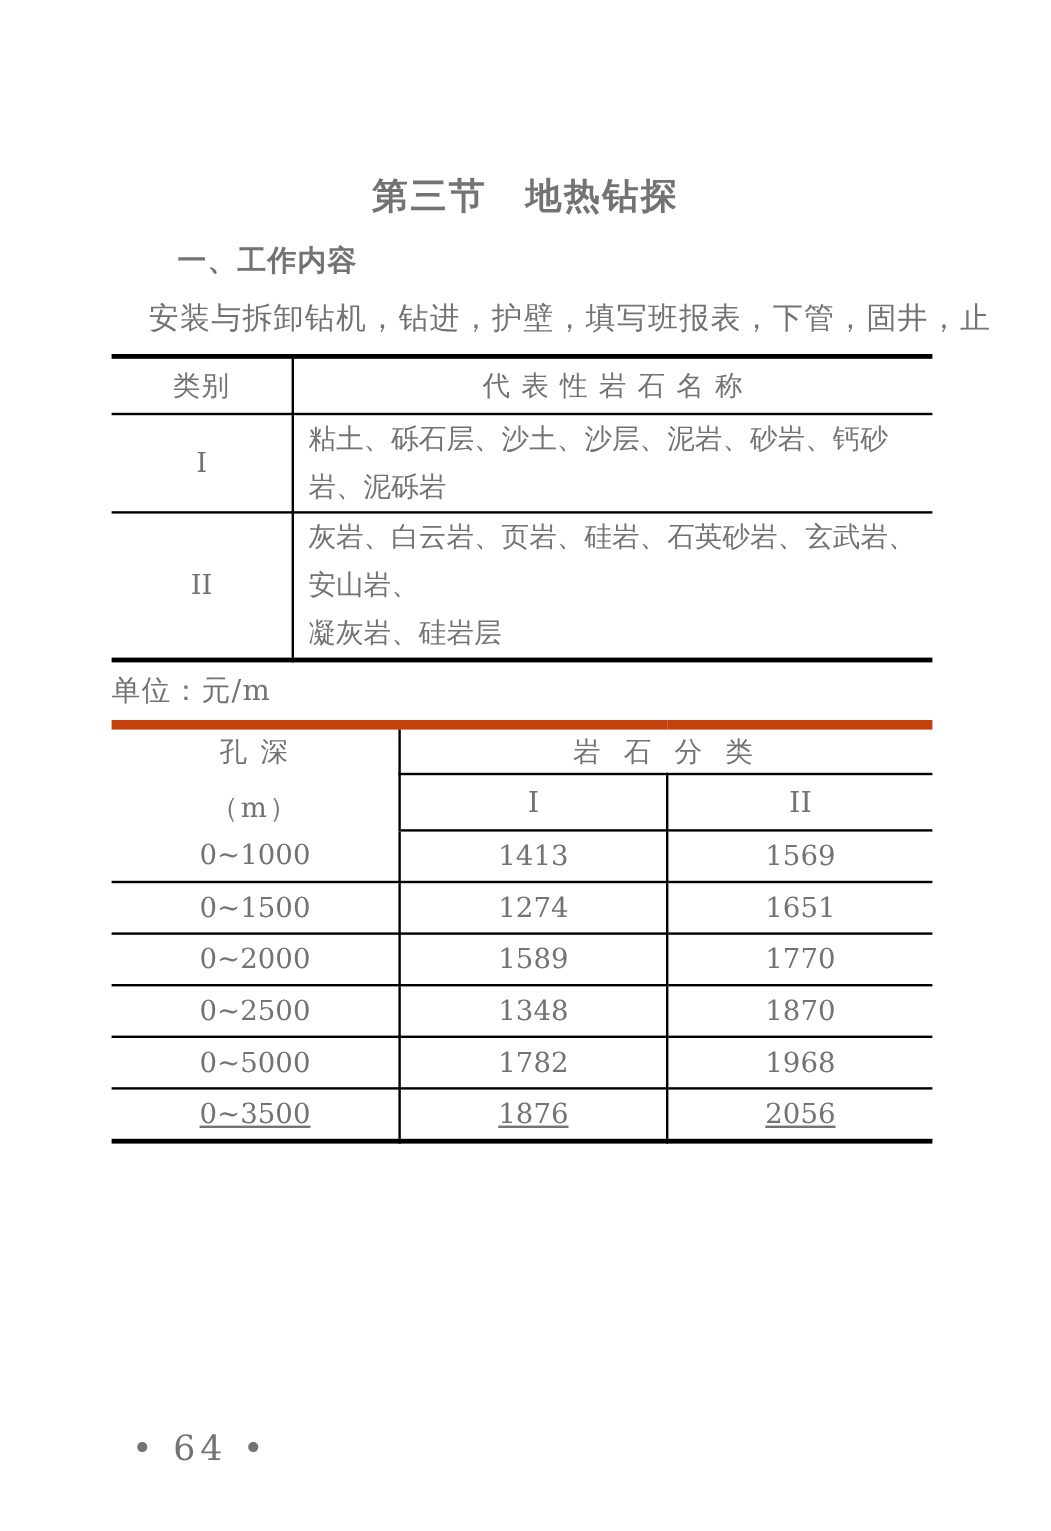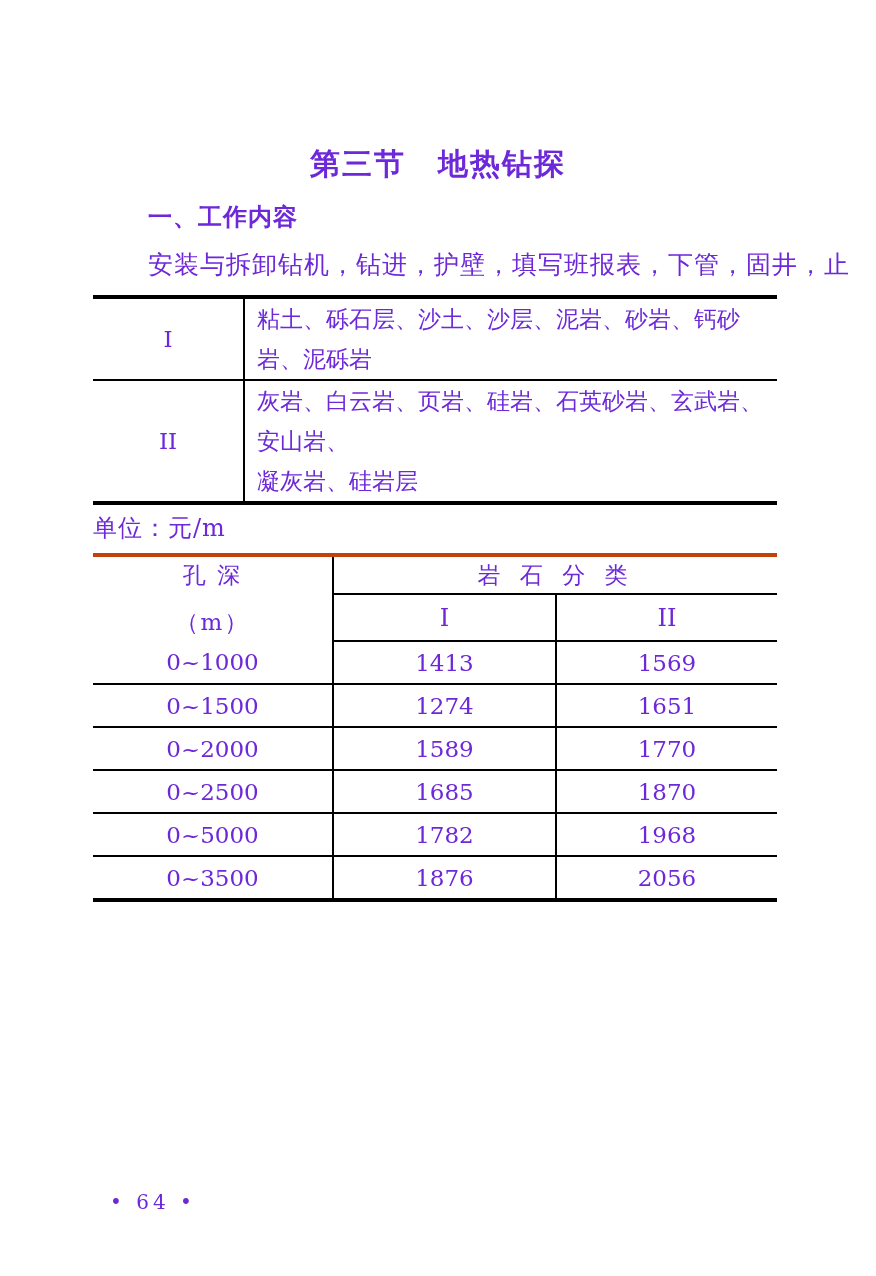--- a/index.html
+++ b/index.html
@@ -1,21 +1,21 @@
 <!DOCTYPE html>
 <html><head>
 <meta charset="utf-8">
 <style>
   html,body{margin:0;padding:0;background:#e8e8e8;}
   .page{
     position:relative;
     width:876px;height:1276px;
     margin:0 auto;
     background:#ffffff;
-    color:#6d28d9;
+    color:#737373;
     font-family:"DejaVu Serif","Liberation Serif",serif;
     overflow:hidden;
   }
   .content{margin-left:93px;width:684px;}
   .doc-title{
     margin:0;padding-top:146px;
     text-align:center;
     font-family:"DejaVu Sans","Liberation Sans",sans-serif;
     font-weight:bold;font-size:30px;line-height:36px;
     letter-spacing:2px;
@@ -24,67 +24,71 @@
     margin:0;margin-left:55px;
     font-family:"DejaVu Sans","Liberation Sans",sans-serif;
     font-weight:bold;font-size:24px;line-height:30px;
     letter-spacing:1px;
   }
   .h-work{margin-top:20px;}
   .h-rock{margin-top:34px;}
   .h-budget{margin-top:60px;}
   .para{margin-top:10px;font-size:25px;line-height:45px;letter-spacing:1px;}
   .para .line{white-space:nowrap;}
-  .para .line.indent{margin-left:55px;}
+  .para .line.indent{margin-left:31px;}
 
   table{border-collapse:collapse;width:684px;table-layout:fixed;}
   .rock-table{margin-top:8px;border-top:4px solid #000;border-bottom:4px solid #000;font-size:23px;}
   .rock-table td{padding:0;vertical-align:middle;}
   .rock-table .cat-col{width:150px;text-align:center;border-right:2px solid #000;}
   .rock-table .hdr-row td{height:45px;border-bottom:2px solid #000;text-align:center;letter-spacing:1px;}
   .rock-table .row-1 td{height:53px;border-bottom:2px solid #000;}
   .rock-table .row-2 td{height:76px;}
   .rock-table .rocks-cell{padding-left:12px;line-height:40px;}
 
   .unit-line{margin-top:8px;text-align:left;font-size:24px;line-height:30px;letter-spacing:1px;}
 
-  .budget-table{margin-top:10px;border-top:4px solid #c2410c;border-bottom:4px solid #000;font-size:23px;}
+  .budget-table{margin-top:10px;border-top:8px solid #c2410c;border-bottom:4px solid #000;font-size:23px;}
   .budget-table td{padding:0;vertical-align:middle;text-align:center;}
   .budget-table .depth-col{width:240px;}
   .budget-table .c1-col{width:223px;}
   .budget-table .c2-col{width:221px;}
   .budget-table .depth-hdr{border-right:2px solid #000;}
   .budget-table .depth-hdr .inner{display:flex;flex-direction:column;justify-content:center;gap:16px;letter-spacing:2px;}
   .budget-table .group-hdr{height:36px;border-bottom:2px solid #000;letter-spacing:6px;}
   .budget-table .sub-hdr td{height:45px;border-bottom:2px solid #000;font-size:24px;}
   .budget-table .sub-hdr .c1{border-right:2px solid #000;}
   .budget-table .data-row td{height:41px;border-bottom:2px solid #000;}
   .budget-table .data-row td.depth{border-right:2px solid #000;}
   .budget-table .data-row td.c1{border-right:2px solid #000;}
-  .budget-table .data-row.last td{border-bottom:none;}
+  .budget-table .data-row.last td{border-bottom:none;text-decoration:underline;}
 
   .note-line{margin-top:14px;font-size:22px;line-height:30px;letter-spacing:1px;}
-  .page-number{position:absolute;left:110px;top:1190px;font-size:20px;letter-spacing:4px;}
+  .page-number{position:absolute;left:110px;top:1190px;font-size:29px;letter-spacing:4px;}
 </style>
 </head>
 <body>
 
 <div class="page">
   <h1 class="doc-title">第三节　地热钻探</h1>
 
   <div class="content">
 
     <h2 class="sec-heading h-work">一、工作内容</h2>
     <div class="para">
       <div class="line indent">安装与拆卸钻机，钻进，护壁，填写班报表，下管，固井，止</div>
     </div>
 
 
     <table class="rock-table">
       <tbody>
+          <tr class="hdr-row">
+        <td class="cat-col">类别</td>
+        <td>代 表 性 岩 石 名 称</td>
+      </tr>
       <tr class="row-1">
         <td class="cat-col">I</td>
         <td class="rocks-cell">粘土、砾石层、沙土、沙层、泥岩、砂岩、钙砂岩、泥砾岩</td>
       </tr>
       <tr class="row-2">
         <td class="cat-col">II</td>
         <td class="rocks-cell">
           <div>灰岩、白云岩、页岩、硅岩、石英砂岩、玄武岩、安山岩、</div>
           <div>凝灰岩、硅岩层</div>
         </td>
@@ -125,21 +129,21 @@
         <td class="c1">1274</td>
         <td class="c2">1651</td>
       </tr>
       <tr class="data-row">
         <td class="depth">0~2000</td>
         <td class="c1">1589</td>
         <td class="c2">1770</td>
       </tr>
       <tr class="data-row">
         <td class="depth">0~2500</td>
-        <td class="c1">1685</td>
+        <td class="c1">1348</td>
         <td class="c2">1870</td>
       </tr>
       <tr class="data-row">
         <td class="depth">0~5000</td>
         <td class="c1">1782</td>
         <td class="c2">1968</td>
       </tr>
       <tr class="data-row last">
         <td class="depth">0~3500</td>
         <td class="c1">1876</td>

